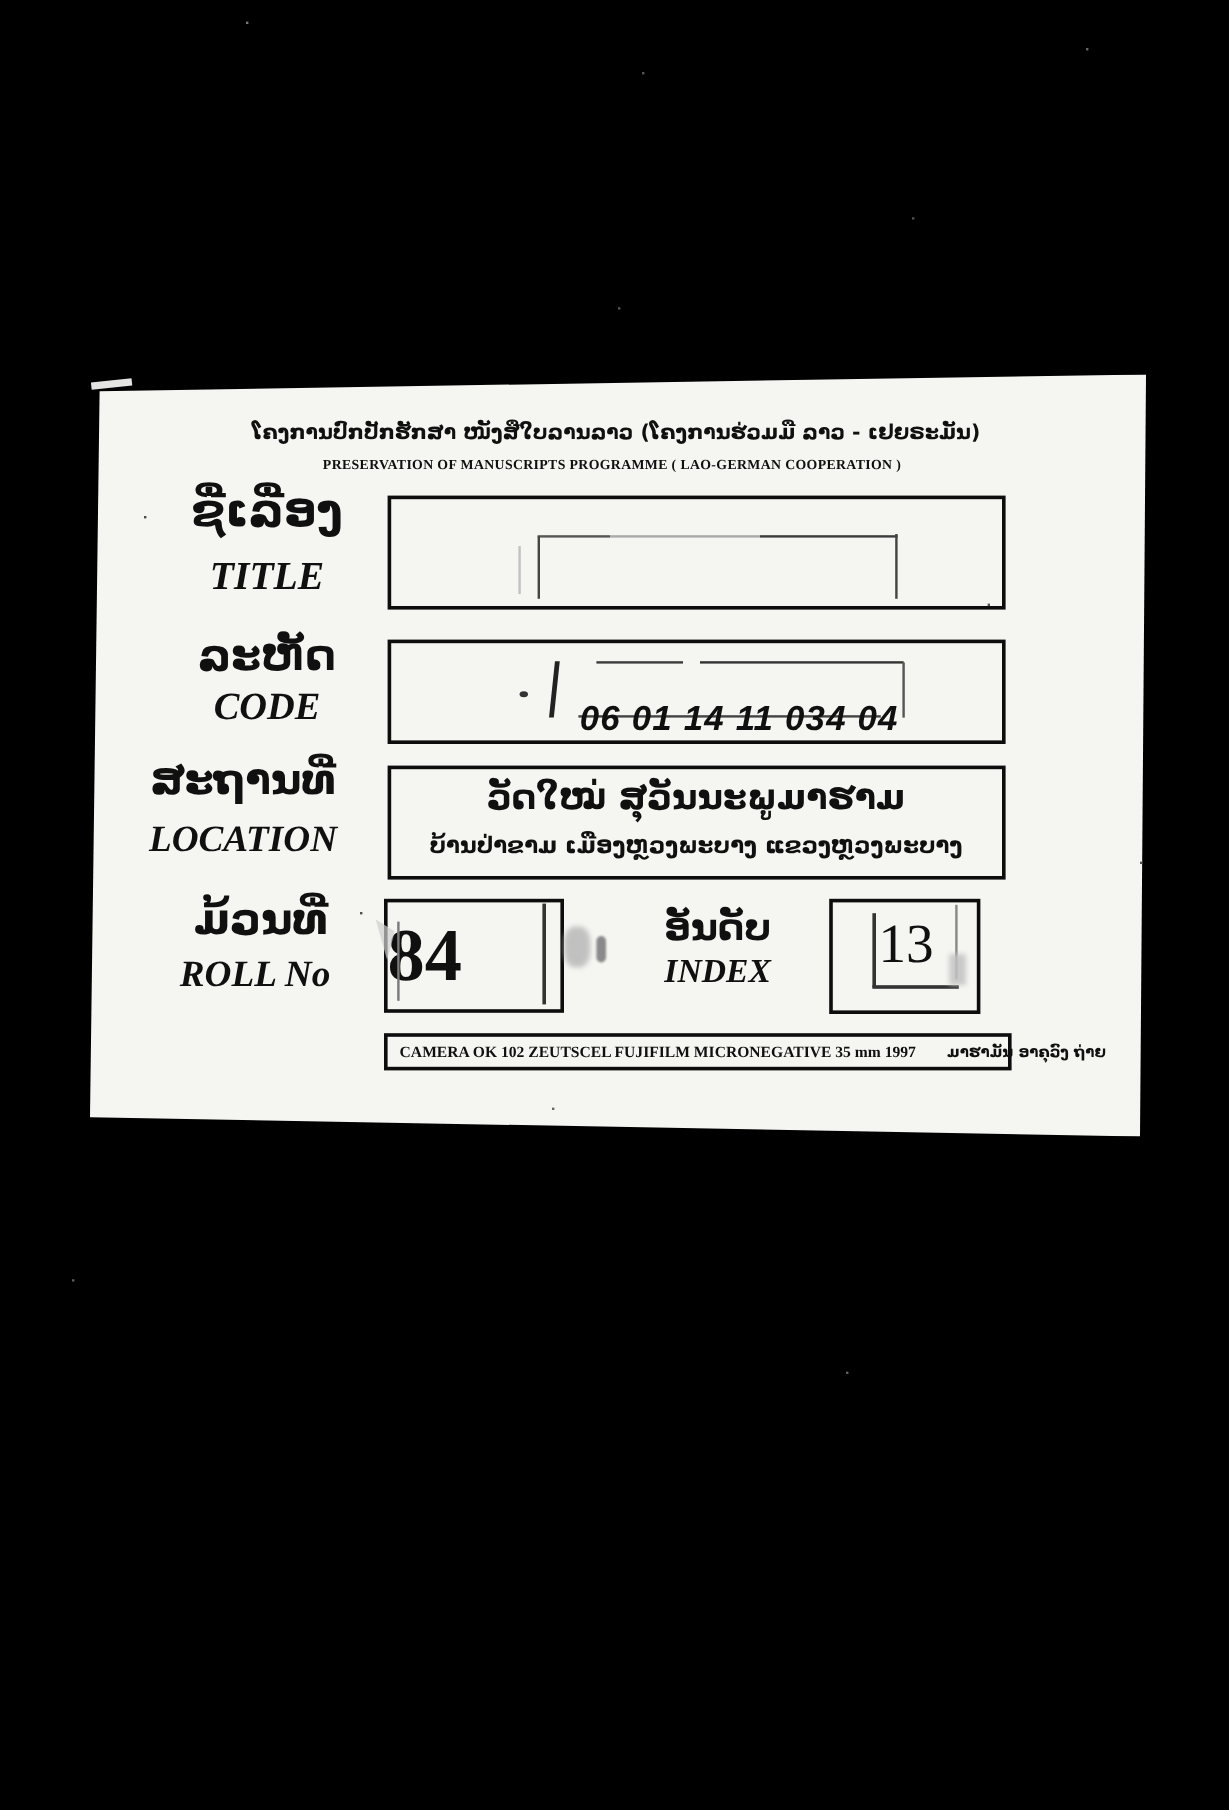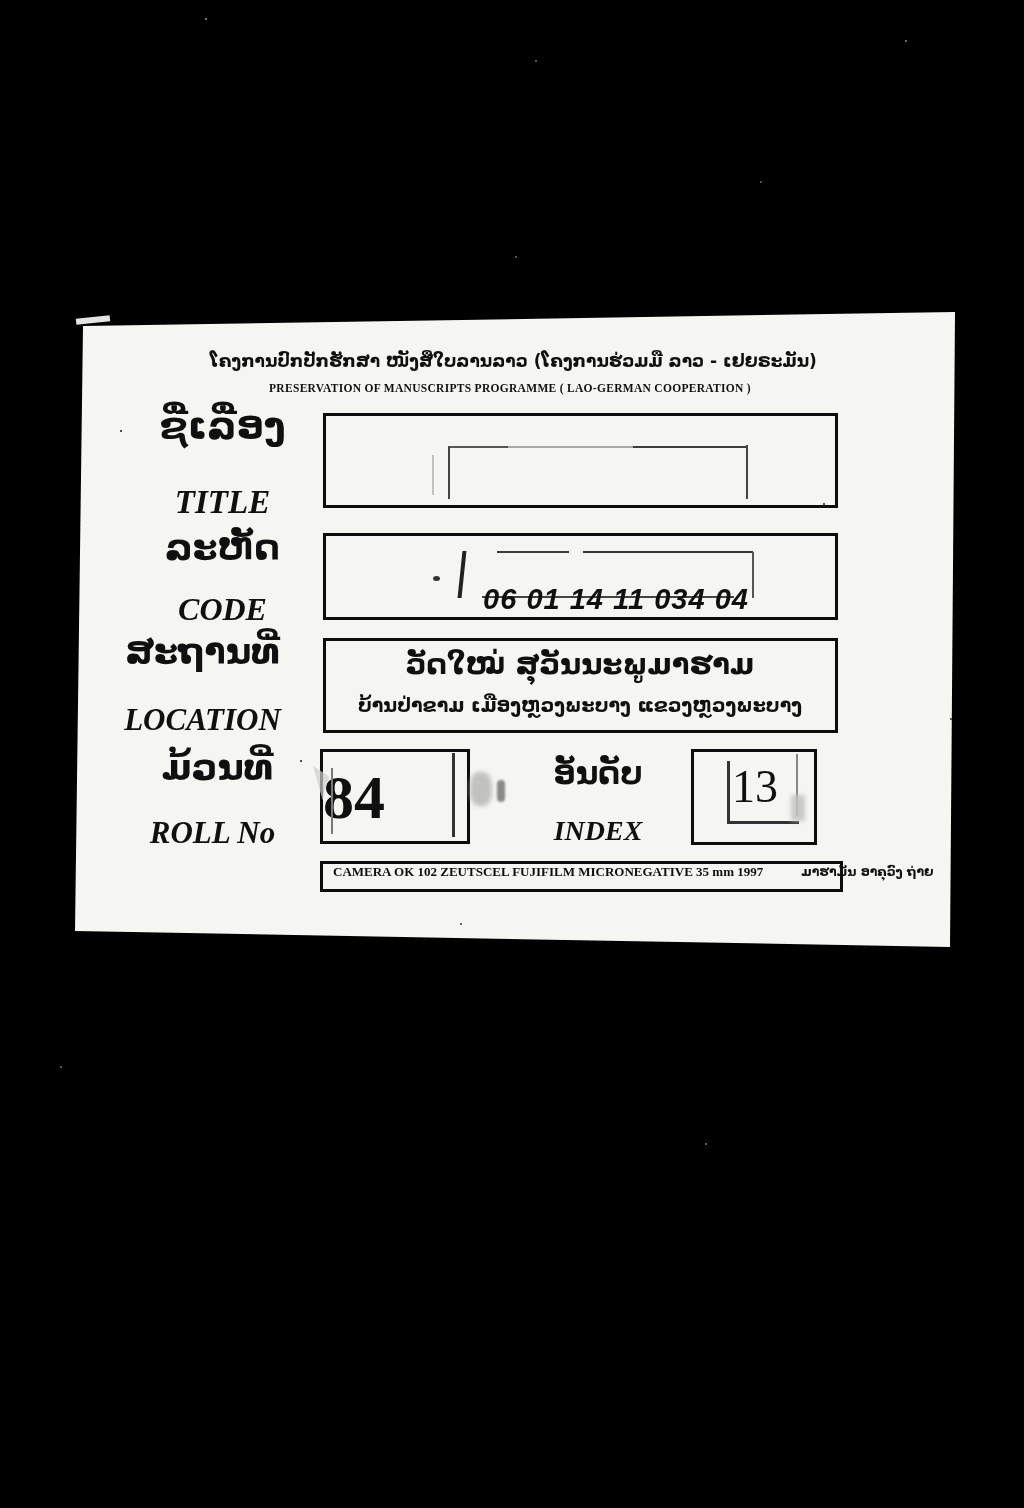--- a/index.html
+++ b/index.html
@@ -7,33 +7,33 @@
          font-family:"DejaVu Sans",sans-serif;color:#101010;}
   
   .card-bg{position:absolute;left:70px;top:305px;width:892px;height:648px;background:#f5f5f2;
            clip-path:polygon(13px 21px,885px 7px,880px 642px,5px 626px);}
   .card-sliver{position:absolute;left:76px;top:317px;width:34px;height:6px;background:#e4e4e2;
                transform:rotate(-6deg);}
   .abs{position:absolute;}
   .ctr{text-align:center;}
   .lao{font-family:"DejaVu Sans",sans-serif;font-weight:bold;line-height:1.25;white-space:nowrap;}
   .en-serif{font-family:"Liberation Serif","DejaVu Serif",serif;font-weight:bold;
-            font-style:italic;line-height:1.05;white-space:nowrap;margin-top:21px;}
+            font-style:italic;line-height:1.05;white-space:nowrap;}
   .hdr-lao{font-size:17px;}
   .hdr-en{font-family:"Liberation Serif","DejaVu Serif",serif;font-weight:bold;font-style:normal;
           font-size:11.5px;letter-spacing:.3px;}
   .fieldbox{box-sizing:border-box;border:3px solid #0d0d0d;background:transparent;}
   .mark{background:#444;}
   .value-code{font-family:"Liberation Sans","DejaVu Sans",sans-serif;font-weight:bold;
               font-style:italic;font-size:29px;letter-spacing:1px;white-space:nowrap;margin-top:27px;}
   .value-roll{font-family:"Liberation Serif","DejaVu Serif",serif;font-weight:bold;
               font-size:62px;line-height:1;}
   .value-index{font-family:"Liberation Serif","DejaVu Serif",serif;font-weight:normal;
                font-size:46px;line-height:1;}
-  .camera-row{display:flex;gap:38px;padding:0 10px;height:100%;}
+  .camera-row{display:flex;align-items:center;gap:26px;padding:0 10px;height:100%;}
   .camera-en{font-family:"Liberation Serif","DejaVu Serif",serif;font-weight:bold;
              font-size:13px;white-space:nowrap;}
   .camera-lao{font-size:12.5px;}
   .flexc{display:flex;align-items:center;justify-content:flex-start;}
   
   .noise-band{position:absolute;left:0;top:1459px;width:1024px;height:17px;opacity:.9;
     background:
       repeating-linear-gradient(90deg,rgba(255,255,255,.75) 0 3px,transparent 3px 17px,
         rgba(255,255,255,.45) 17px 19px,transparent 19px 41px,
         rgba(255,255,255,.8) 41px 45px,transparent 45px 73px),

